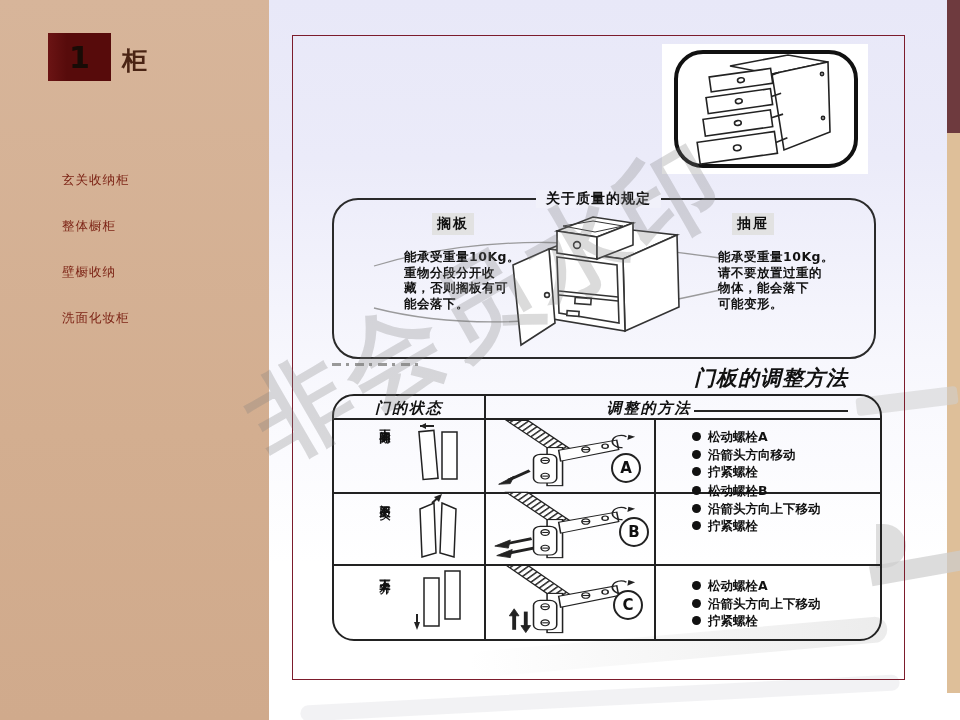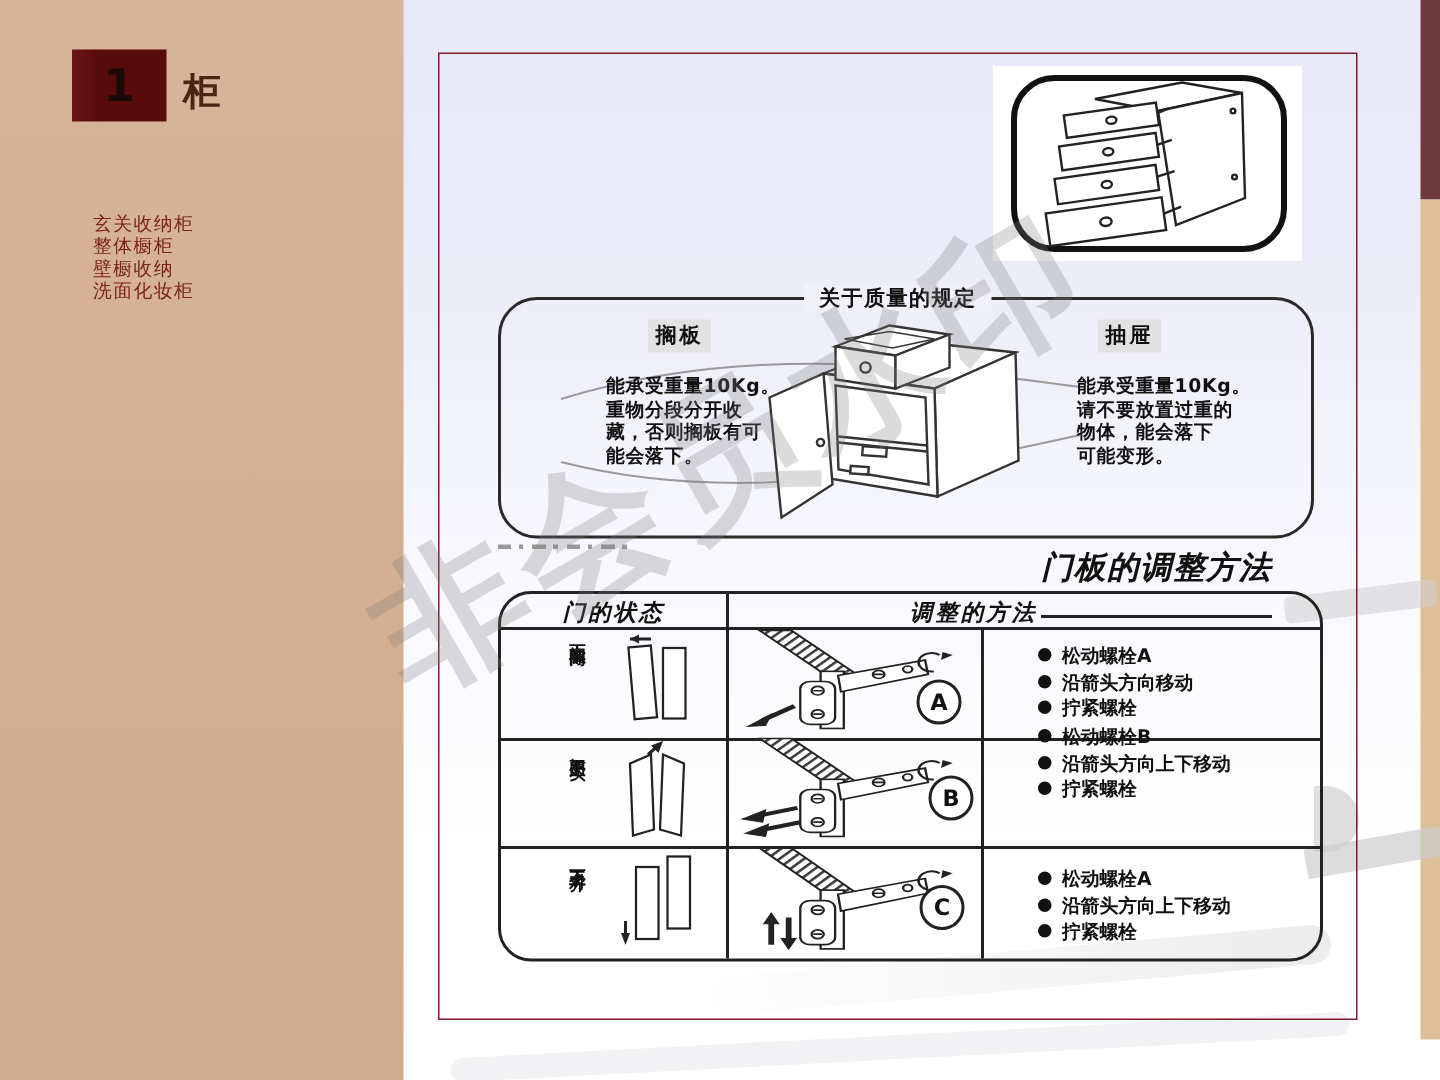--- a/index.html
+++ b/index.html
@@ -6,21 +6,21 @@
   .slide{position:relative;width:960px;height:720px;overflow:hidden;
     font-family:"DejaVu Sans",sans-serif;
     background:linear-gradient(180deg,#e8e8f8 0%,#ebebf9 22%,#f7f7fd 50%,#ffffff 78%,#ffffff 100%);}
   .abs{position:absolute;}
   
   .sidebar{left:0;top:0;width:269px;height:720px;background:linear-gradient(180deg,#d7b59a 0%,#d3ae90 60%,#d0aa8c 100%);}
   .num-chip{left:48px;top:33px;width:63px;height:48px;background:linear-gradient(90deg,#6b1414 0%,#570b0b 30%,#570b0b 100%);
     display:flex;align-items:center;justify-content:center;color:#180b06;font-size:30px;font-weight:bold;}
   .cab-label{left:122px;top:44px;font-size:25px;font-weight:bold;color:#4a2414;letter-spacing:2px;}
   .menu{left:62px;top:141px;font-size:12.5px;line-height:15px;color:#7c2315;}
-  .menu div{letter-spacing:1px;}
+  .menu div{letter-spacing:1px;margin-top:31px;}
   
   .strip-maroon{left:947px;top:0;width:13px;height:133px;background:#6e3a3e;}
   .strip-tan{left:947px;top:133px;width:13px;height:560px;background:#debf99;}
   
   .frame{left:292px;top:35px;width:611px;height:643px;border:1.2px solid #7c1c2c;}
   
   .banner{left:293px;top:82px;width:375px;height:38px;
     background:linear-gradient(180deg,#dcbb95 0%,#cfa87e 55%,#c0966a 100%);
     display:flex;align-items:center;}
   .banner span{margin-left:45px;font-size:19px;font-weight:bold;color:#151515;letter-spacing:1.5px;}

